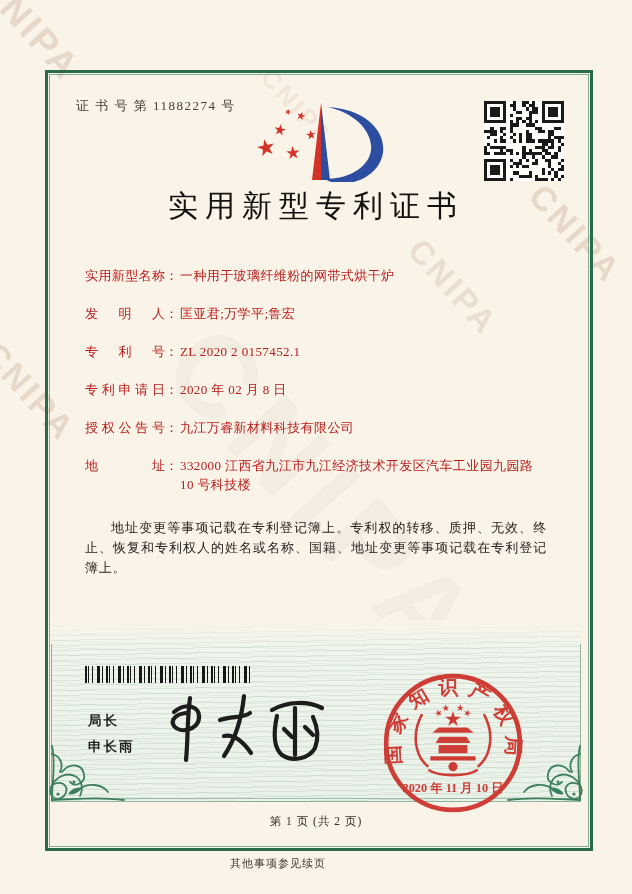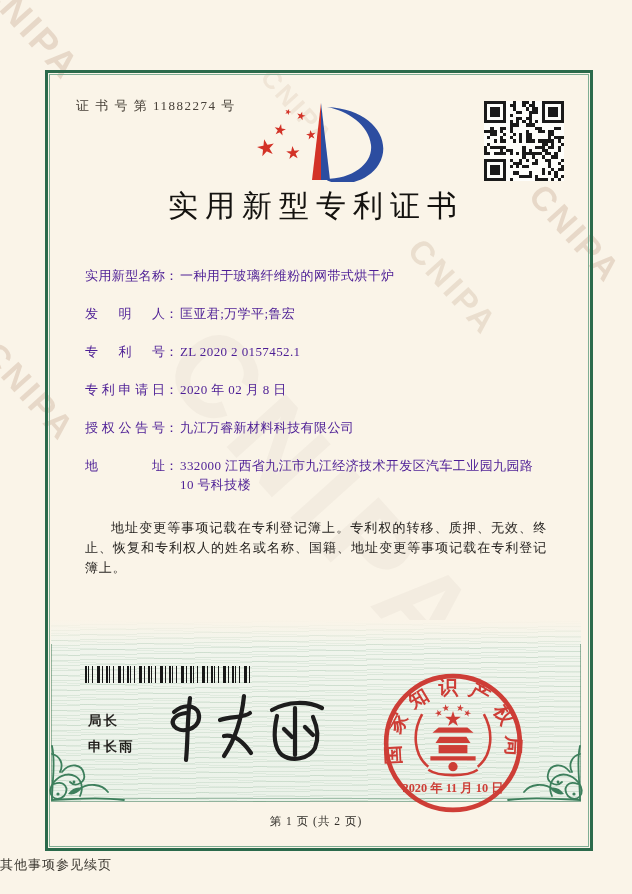--- a/index.html
+++ b/index.html
@@ -23,21 +23,21 @@
   .frame-inner{position:absolute;inset:1px;border:1px solid #7fae94;}
 
   
   .cert-no{position:absolute;left:76px;top:97px;font-size:13px;letter-spacing:1.5px;color:#474038;z-index:2;}
   .logo{position:absolute;left:226px;top:100px;width:180px;height:82px;z-index:2;}
   .qr{position:absolute;left:484px;top:101px;width:80px;height:80px;background:#fdfdfa;z-index:2;}
   .title{position:absolute;left:0;top:186px;width:632px;text-align:center;
          font-size:30px;font-weight:normal;letter-spacing:7px;color:#14120f;z-index:2;}
 
   
-  .fields{position:absolute;left:85px;top:266px;width:470px;font-size:13px;line-height:19px;z-index:2;color:#4c1d95;}
+  .fields{position:absolute;left:85px;top:266px;width:470px;font-size:13px;line-height:19px;z-index:2;color:#b91c1c;}
   .frow{margin-bottom:19px;white-space:nowrap;}
   .frow.addr{margin-bottom:5px;}
   .flabel{display:inline-block;width:80px;text-align:justify;text-align-last:justify;vertical-align:top;}
   .fcolon{display:inline-block;vertical-align:top;}
   .fvalue{display:inline-block;width:368px;margin-left:2px;vertical-align:top;white-space:normal;letter-spacing:0.4px;}
   .pair2{margin-left:36px;}
   .pair2 .fvalue{width:auto;}
 
   
   .paras{position:absolute;left:85px;top:518px;width:462px;z-index:2;}
@@ -65,22 +65,22 @@
       rgba(0,0,0,0) 4px 7px,#171717 7px 8px,rgba(0,0,0,0) 8px 12px,#171717 12px 15px,
       rgba(0,0,0,0) 15px 17px,#171717 17px 18px,rgba(0,0,0,0) 18px 21px);}
   .sig-block{position:absolute;left:37px;top:88px;z-index:2;font-family:"Liberation Sans",sans-serif;
              font-size:13.5px;font-weight:600;color:#201e1b;letter-spacing:2px;line-height:26px;}
   .signature{position:absolute;left:105px;top:66px;width:188px;height:88px;z-index:2;}
   .seal{position:absolute;left:330px;top:51px;width:144px;height:144px;z-index:2;opacity:.92;}
 
   
   .page-info{position:absolute;left:0;top:814px;width:632px;text-align:center;
              font-size:11.5px;letter-spacing:1px;color:#33302b;z-index:2;}
-  .cont-note{position:absolute;left:0;top:856px;width:556px;
-             font-size:13px;letter-spacing:1px;color:#3a362f;z-index:2;}
+  .cont-note{position:absolute;left:0;top:856px;width:556px;text-align:center;
+             font-size:11px;letter-spacing:1px;color:#3a362f;z-index:2;}
 </style>
 </head>
 <body>
 
 <div class="page">
 
   <div class="wm wm1">CNIPA</div>
   <div class="wm wm2">CNIPA</div>
   <div class="wm wm3">CNIPA</div>
   <div class="wm wm4">CNIPA</div>

